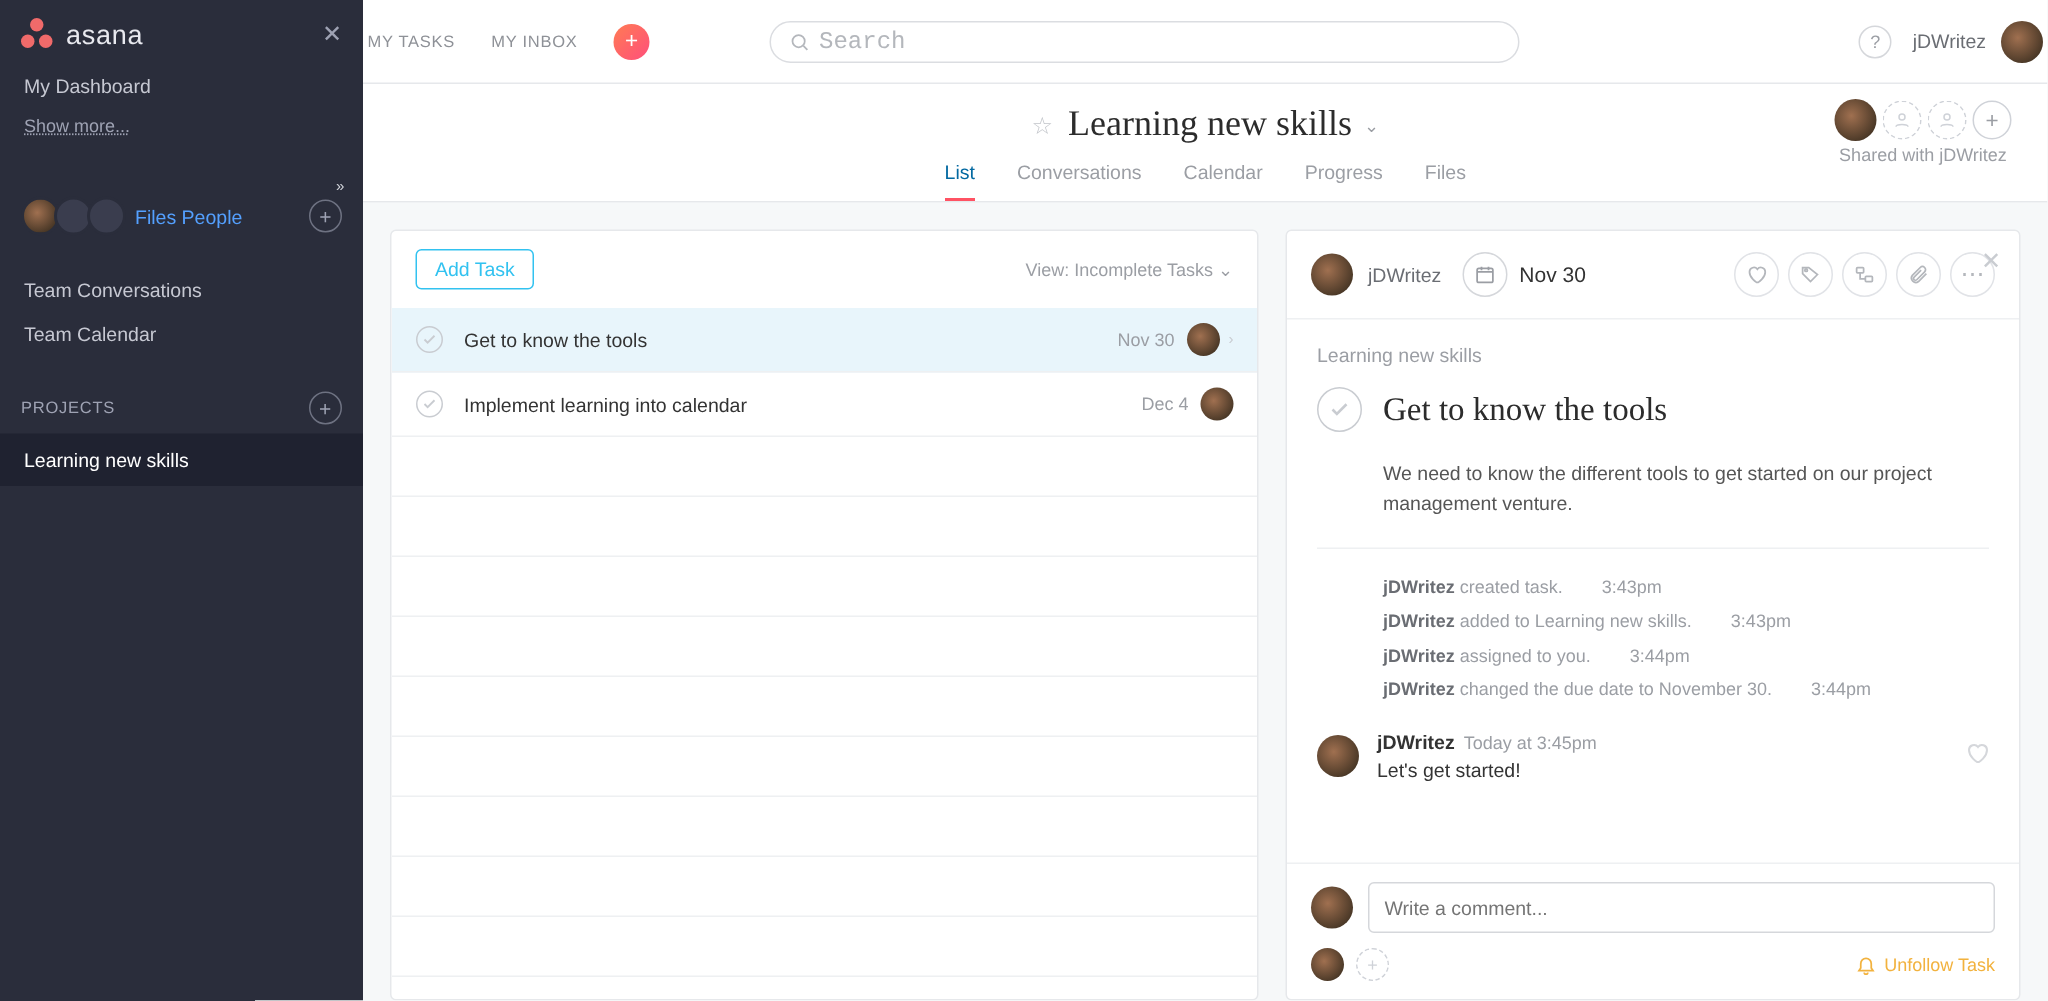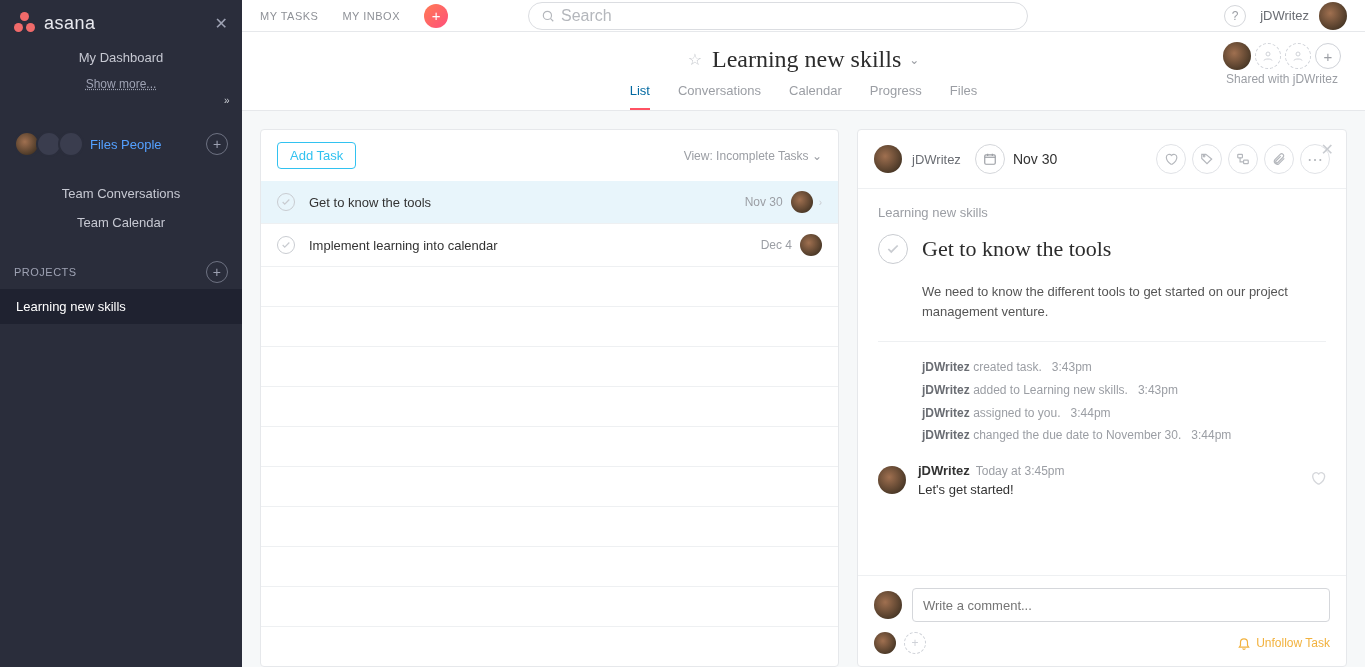--- a/index.html
+++ b/index.html
@@ -9,41 +9,41 @@
 
 .sidebar { width: 242px; background: #2a2d3b; color: #c6c8d2; display: flex; flex-direction: column; }
 .sidebar-top { display: flex; align-items: center; padding: 12px 14px 10px; }
 .logo-dots { width: 22px; height: 22px; position: relative; margin-right: 8px; }
 .logo-dots span { position: absolute; width: 9px; height: 9px; border-radius: 50%; }
 .logo-dots .d1 { background: #f06a6a; top: 0; left: 6px; }
 .logo-dots .d2 { background: #f06a6a; top: 11px; left: 0; }
 .logo-dots .d3 { background: #f06a6a; top: 11px; left: 12px; }
 .logo-text { font-size: 18px; color: #e8e9ef; font-weight: 500; letter-spacing: .5px; }
 .sidebar-close { margin-left: auto; color: #9ea2b3; cursor: pointer; font-size: 16px; }
-.sidebar-link { padding: 6px 16px; font-size: 13px; color: #c6c8d2; cursor: pointer; text-align: center; }
+.sidebar-link { padding: 6px 16px; font-size: 13px; color: #c6c8d2; cursor: pointer; }
 .sidebar-link.small { font-size: 12px; text-decoration: underline dotted; color: #9ea2b3; }
 .sidebar-section { margin-top: 34px; padding: 0 14px; display: flex; align-items: center; }
 .avatar-sm { width: 26px; height: 26px; border-radius: 50%; background: radial-gradient(circle at 40% 40%, #a07050, #2b2418); display: inline-block; }
 .avatar-stack { display:flex; }
 .avatar-stack .avatar-sm { margin-right: -4px; border: 2px solid #2a2d3b; }
 .ghost-avatar { background: #3a3d4e; }
 .invite-link { color: #54a0ff; font-size: 13px; margin-left: 10px; cursor: pointer; }
 .plus-circle { width: 22px; height: 22px; border: 1px solid #6e7282; border-radius: 50%; display: flex; align-items: center; justify-content: center; color: #9ea2b3; font-size: 14px; cursor: pointer; margin-left: auto; }
 .team-links { margin-top: 22px; }
 .team-links .sidebar-link { padding: 7px 16px; font-size: 13px; }
 .projects-hdr { display: flex; align-items: center; padding: 10px 14px 6px; font-size: 11px; letter-spacing: .5px; color: #9ea2b3; margin-top: 14px; }
 .project-item { padding: 10px 16px; font-size: 13px; cursor: pointer; }
 .project-item.active { background: #1f2230; color: #fff; }
 
 
 .main { flex: 1; display: flex; flex-direction: column; }
-.topbar { height: 32px; background: #fff; border-bottom: 1px solid #e6e8eb; display: flex; align-items: center; padding: 0 18px; }
+.topbar { height: 56px; background: #fff; border-bottom: 1px solid #e6e8eb; display: flex; align-items: center; padding: 0 3px; }
 .top-link { font-size: 11px; letter-spacing: .5px; color: #8e9197; margin-right: 24px; cursor: pointer; }
 .plus-btn { width: 24px; height: 24px; border-radius: 50%; background: linear-gradient(135deg,#ff7b54,#ff4f7b); color: #fff; display: flex; align-items: center; justify-content: center; font-size: 15px; cursor: pointer; margin-right: 80px; }
-.search { width: 500px; height: 28px; border: 1px solid #dbdde1; border-radius: 14px; display: flex; align-items: center; padding: 0 12px; color: #b4b7bc; }
+.search { width: 500px; height: 28px; border: 1px solid #dbdde1; border-radius: 14px; display: flex; align-items: center; padding: 0 12px; color: #b4b7bc; font-family: Liberation Mono, monospace; }
 .search svg { margin-right: 6px; }
 .help-circle { width: 22px; height: 22px; border: 1px solid #d5d7db; border-radius: 50%; display:flex;align-items:center;justify-content:center;font-size:12px;color:#9b9ea4;cursor:pointer;margin-left:auto;margin-right:14px; }
 .user-name { font-size: 13px; color: #6a6d73; margin-right: 10px; }
 .avatar-md { width: 28px; height: 28px; border-radius:50%; background: radial-gradient(circle at 40% 40%, #a07050, #2b2418); }
 
 
 .project-header { background:#fff; padding: 14px 24px 0; border-bottom:1px solid #e6e8eb; }
 .title-row { display:flex; align-items:center; justify-content:center; position: relative; }
 .title-row .h1 { font-family: Georgia, serif; font-size: 24px; color:#2c2c2c; }
 .star-icon { color:#c2c5ca; margin-right:10px; }
@@ -87,21 +87,21 @@
 .detail-body{padding:16px 20px 12px; overflow:auto; flex:1; min-height:0;}
 .proj-tag{font-size:13px;color:#9b9ea4;margin-bottom:14px;}
 .detail-title-row{display:flex;align-items:center;margin-bottom:18px;}
 .big-check{width:30px;height:30px;border:1.5px solid #c9ccd1;border-radius:50%;display:flex;align-items:center;justify-content:center;color:#c9ccd1;margin-right:14px;}
 .big-check svg{width:14px;height:14px;}
 .detail-title{font-family:Georgia,serif;font-size:22px;color:#2c2c2c;}
 .desc{font-size:13px;color:#555;line-height:1.5;padding-left:44px;margin-bottom:20px;}
 .divider{border:none;border-top:1px solid #eef0f2;margin:0 0 14px;}
 .activity{padding-left:44px;font-size:12px;color:#9b9ea4;line-height:1.9;}
 .activity b{color:#6a6d73;font-weight:600;}
-.activity .time{margin-left:10px;}
+.activity .time{margin-left:26px;}
 .comment{display:flex;padding:16px 0 0;gap:12px;}
 .comment .avatar-md{flex-shrink:0;}
 .comment-body{font-size:13px;}
 .comment-body .meta{margin-bottom:4px;}
 .comment-body b{color:#333;}
 .comment-body .when{color:#9b9ea4;font-size:12px;margin-left:6px;}
 .heart{margin-left:auto;color:#d5d7db;cursor:pointer;}
 .comment{align-items:center;}
 .detail-footer{border-top:1px solid #eef0f2;padding:12px 16px;}
 .compose{display:flex;align-items:center;gap:10px;}

